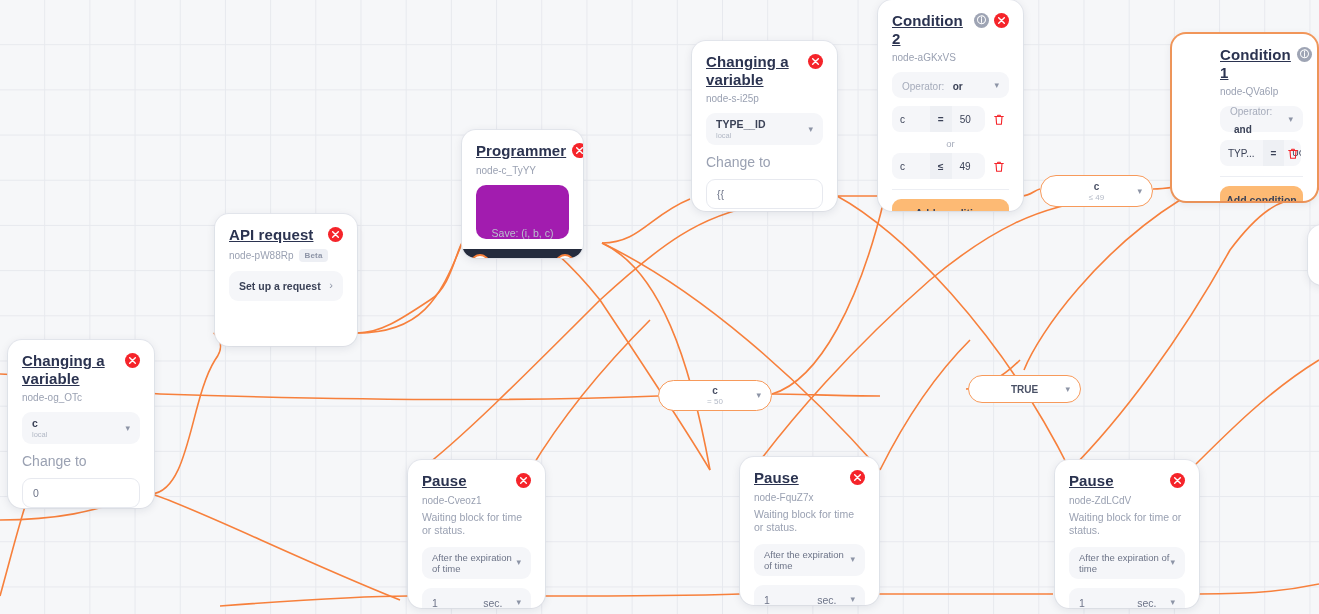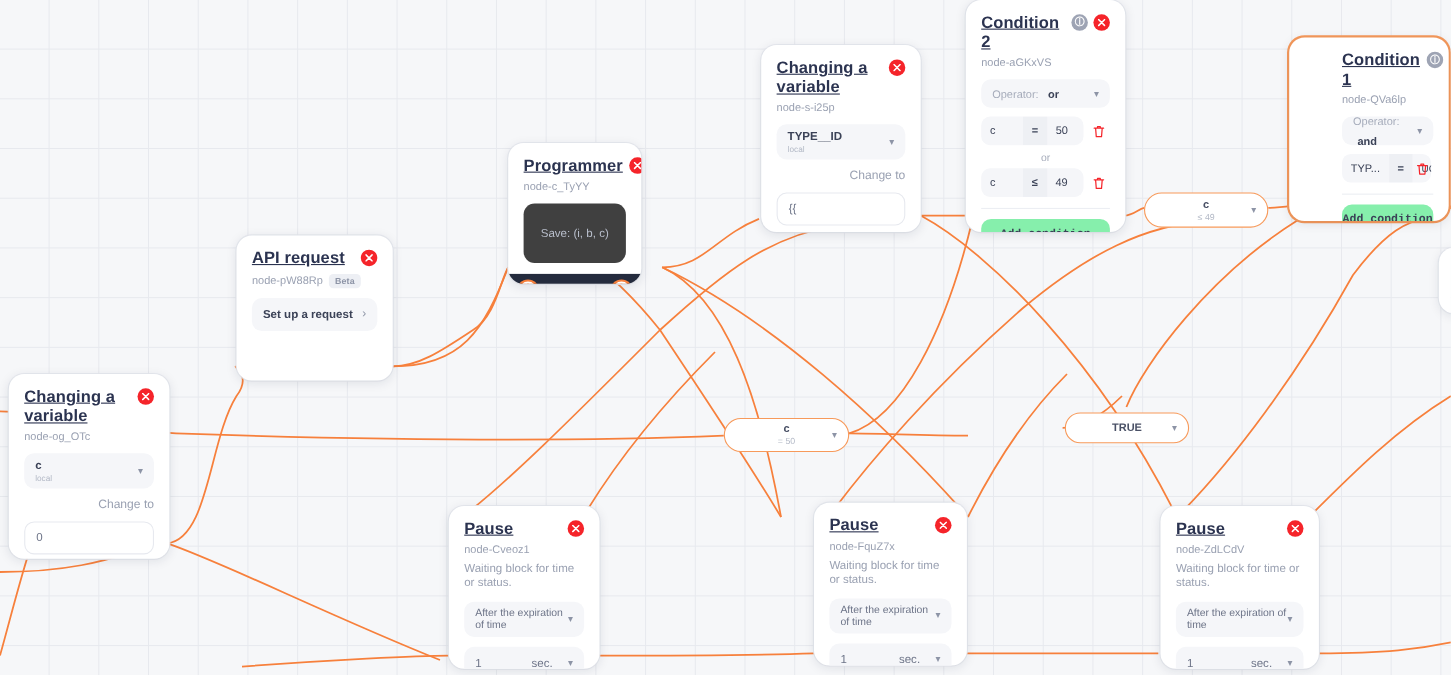--- a/index.html
+++ b/index.html
@@ -53,46 +53,46 @@
     background: #f5f6f9;
     border-radius: 9px;
     min-height: 30px;
     display: flex; align-items: center; justify-content: space-between;
     padding: 5px 10px;
   }
   .field.outline { background: #fff; border: 1px solid #e7e9ef; }
   .field-main { font-size: 10.5px; color: #3b4257; font-weight: 700; line-height: 1.15; }
   .field-sub { font-size: 7.5px; color: #b3b9c6; margin-top: 1px; }
   .field-plain { font-size: 10.5px; color: #6d7488; font-weight: 400; }
-  .label { font-size: 11px; color: #9aa1b2; margin-top: 9px; text-align: right; }
+  .label { font-size: 14px; color: #9aa1b2; margin-top: 9px; }
   .chev { color: #8d94a6; font-size: 9px; line-height: 1; flex: 0 0 auto; }
   .arrow-r { color: #8d94a6; font-size: 11px; line-height: 1; }
 
   .code-area {
-    margin-top: 9px; background: #404040; border-radius: 10px;
-    height: 54px; display: flex; align-items: center; justify-content: center;
+    margin-top: 9px; background: #a21caf; border-radius: 10px;
+    height: 54px; display: flex; align-items: flex-end; justify-content: center;
     font-size: 10.5px; color: #b9bfcc;
   }
   .opbar { margin-top: 9px; background: #f5f6f9; border-radius: 9px; height: 26px;
     display: flex; align-items: center; justify-content: space-between; padding: 0 10px; }
   .opbar .k { font-size: 10px; color: #a6acbb; }
   .opbar .v { font-size: 10px; color: #3b4257; font-weight: 700; margin-left: 4px; }
 
   .cond-row { margin-top: 8px; display: flex; align-items: center; gap: 0; }
   .cond-box { display: flex; align-items: stretch; background: #f5f6f9; border-radius: 8px; overflow: hidden; flex: 1 1 auto; height: 26px; }
   .cond-cell { display: flex; align-items: center; padding: 0 8px; font-size: 10px; color: #3b4257; }
   .cond-cell.var { flex: 1 1 46%; }
   .cond-cell.op { flex: 0 0 auto; min-width: 20px; justify-content: center; background: #eef0f4; font-weight: 700; }
   .cond-cell.val { flex: 1 1 40%; }
   .trash { flex: 0 0 auto; width: 20px; display: flex; align-items: center; justify-content: center; margin-left: 4px; }
   .trash svg { width: 12px; height: 13px; }
   .or-sep { text-align: center; font-size: 9.5px; color: #a6acbb; margin-top: 6px; }
   .divider { height: 1px; background: #eceef3; margin: 10px 0 0 0; }
-  .add-cond { margin-top: 9px; background: #86efac; border-radius: 9px; height: 28px;
-    display: flex; align-items: center; justify-content: center; font-size: 10.5px; color: #3b4257; font-weight: 700; font-family: Liberation Mono, monospace; }
+  .add-cond { margin-top: 9px; background: #fdba74; border-radius: 9px; height: 28px;
+    display: flex; align-items: center; justify-content: center; font-size: 10.5px; color: #3b4257; font-weight: 700; }
 
   .node-foot {
     height: 30px; background: #242b3d; position: relative; flex: 0 0 auto;
   }
   .port {
     position: absolute; top: 50%; transform: translate(-50%,-50%);
     width: 16px; height: 16px; border-radius: 50%;
     background: #f7803c; border: 2px solid #fff;
     box-shadow: 0 0 0 2px #f7803c;
   }

